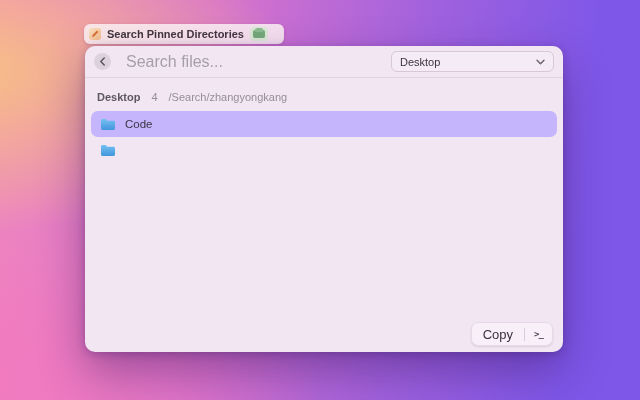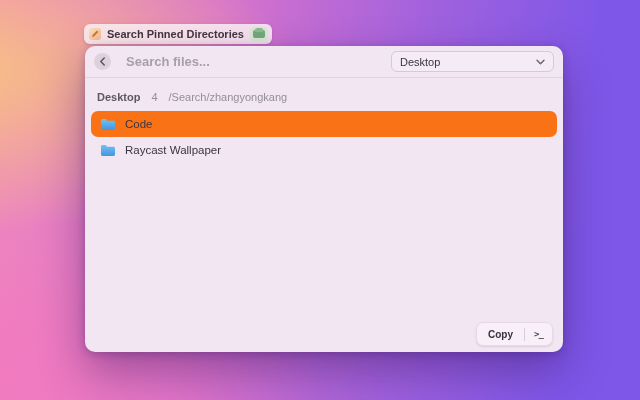--- a/index.html
+++ b/index.html
@@ -7,21 +7,21 @@
     width:640px;height:400px;position:relative;overflow:hidden;
     font-family:"Liberation Sans",sans-serif;
     background:
       radial-gradient(120% 90% at -8% 18%, rgba(248,198,126,0.95) 0%, rgba(248,198,126,0) 45%),
       radial-gradient(100% 80% at -5% 95%, rgba(244,120,190,0.85) 0%, rgba(244,120,190,0) 55%),
       linear-gradient(97deg, #ef87be 0%, #d873cc 32%, #a262dd 62%, #7e57e8 88%);
   }
   
   .launcher-tab{
     position:absolute;left:84px;top:24px;height:20px;
-    display:flex;align-items:center;gap:6px;padding:0 4px 0 5px;
+    display:flex;align-items:center;gap:6px;padding:0 16px 0 5px;
     background:rgba(252,242,245,0.85);border-radius:6px;
     box-shadow:0 1px 3px rgba(120,50,120,0.25);
     cursor:default;
   }
   .pencil-badge{
     width:12px;height:12px;border-radius:3px;flex:0 0 auto;
     background:linear-gradient(135deg,#fbe3c2,#f3b98a);
     display:flex;align-items:center;justify-content:center;
   }
   .tab-label{font-size:11px;font-weight:600;color:#41353e;white-space:nowrap;}
@@ -48,23 +48,22 @@
     border-bottom:1px solid #e2d3e2;box-sizing:border-box;
   }
   .back-btn{
     width:17px;height:17px;border-radius:50%;background:#ddd1de;
     display:flex;align-items:center;justify-content:center;flex:0 0 auto;
     cursor:default;
   }
   .back-btn svg{display:block;}
   .search-input{
     flex:1;margin-left:13px;border:none;background:transparent;outline:none;
-    font-family:"Liberation Sans",sans-serif;font-size:13px;color:#3a3340;
+    font-family:"Liberation Sans",sans-serif;font-size:16px;color:#3a3340;
     min-width:0;
-    font-weight:bold;
   }
   .search-input::placeholder{color:#a79eac;}
   .dropdown{
     width:163px;height:21px;box-sizing:border-box;flex:0 0 auto;
     border:1px solid #d7c7d9;border-radius:6px;background:#f5ebf6;
     display:flex;align-items:center;padding:0 8px;
     font-size:11px;color:#3a3340;cursor:default;
   }
   .dropdown .chev{margin-left:auto;display:flex;align-items:center;}
   
@@ -74,21 +73,21 @@
   }
   .crumb-section{color:#5e5763;font-weight:600;}
   .crumb-count{color:#958d9a;}
   .crumb-path{color:#958d9a;}
   
   .list{position:absolute;top:65px;left:6px;right:6px;}
   .row{
     height:26px;display:flex;align-items:center;gap:9px;
     padding:0 9px;border-radius:7px;cursor:default;
   }
-  .row.selected{background:#f97316;}
+  .row.selected{background:#c4b5fd;}
   .row-label{font-size:11.5px;color:#3b3540;white-space:nowrap;overflow:hidden;text-overflow:ellipsis;}
   .icon{width:16px;display:flex;align-items:center;justify-content:center;flex:0 0 auto;}
   .pdf-doc{
     width:11px;height:14px;background:#fdfdfd;border:1px solid #c9c2cc;
     border-radius:2px;box-sizing:border-box;position:relative;
   }
   .pdf-doc::before{
     content:"";position:absolute;left:1px;right:1px;top:4px;height:4px;
     background:#a8a2ad;
   }
@@ -97,21 +96,21 @@
     background:#c2bcc6;box-shadow:0 -8px 0 #d9d3dc;
   }
   
   .footer{position:absolute;right:10px;bottom:6px;}
   .action-group{
     display:flex;align-items:center;height:22px;
     background:#f8eff8;border:1px solid #e7d9e7;border-radius:7px;
     box-shadow:0 1px 2px rgba(100,60,110,0.15);overflow:hidden;
   }
   .copy-btn{
-    padding:0 11px;font-size:10px;font-weight:700;color:#39323d;
+    padding:0 11px;font-size:13px;font-weight:400;color:#39323d;
     display:flex;align-items:center;height:100%;cursor:default;
   }
   .seg-divider{width:1px;height:13px;background:#d9cbda;}
   .terminal-btn{
     width:27px;height:100%;display:flex;align-items:center;justify-content:center;
     font-family:"DejaVu Sans Mono",monospace;font-size:9px;font-weight:700;color:#49424d;
     cursor:default;letter-spacing:-1px;
   }
 </style>
 </head>
@@ -175,21 +174,20 @@
     </div>
 
 
 
     <div class="row">
       <span class="icon">
         <svg width="16" height="13" viewBox="0 0 16 13">
             <path d="M1 2.6 C1 1.75 1.65 1.1 2.45 1.1 H5.7 L7.2 2.7 H13.6 C14.4 2.7 15 3.35 15 4.15 V10.6 C15 11.4 14.4 12 13.6 12 H2.4 C1.6 12 1 11.4 1 10.6 Z" fill="url(#folderGrad)"></path>
           </svg>
       </span>
-      <span class="row-label">Raycast Wallpaper</span>
     </div>
 
   </div>
 
   <div class="footer">
     <div class="action-group">
       <div class="copy-btn">Copy</div>
       <div class="seg-divider"></div>
       <div class="terminal-btn">&gt;_</div>
     </div>

